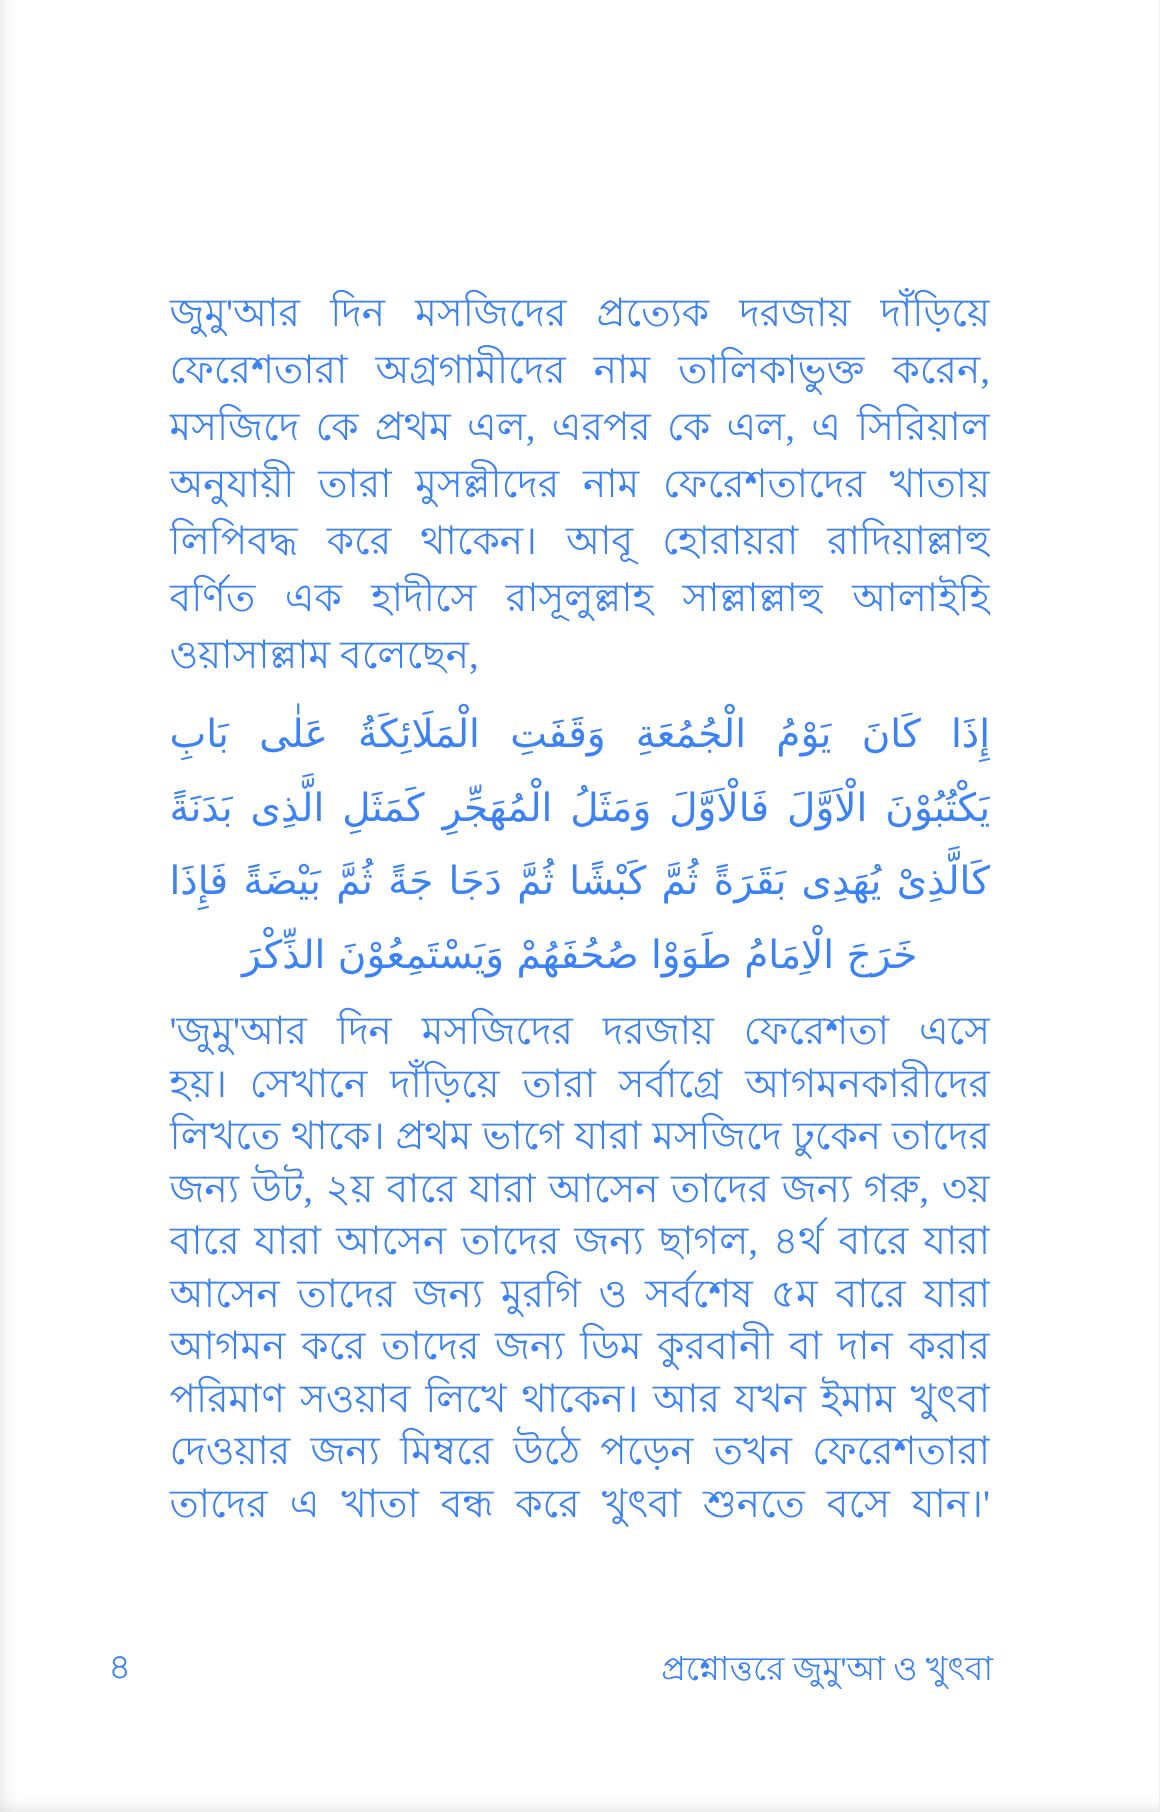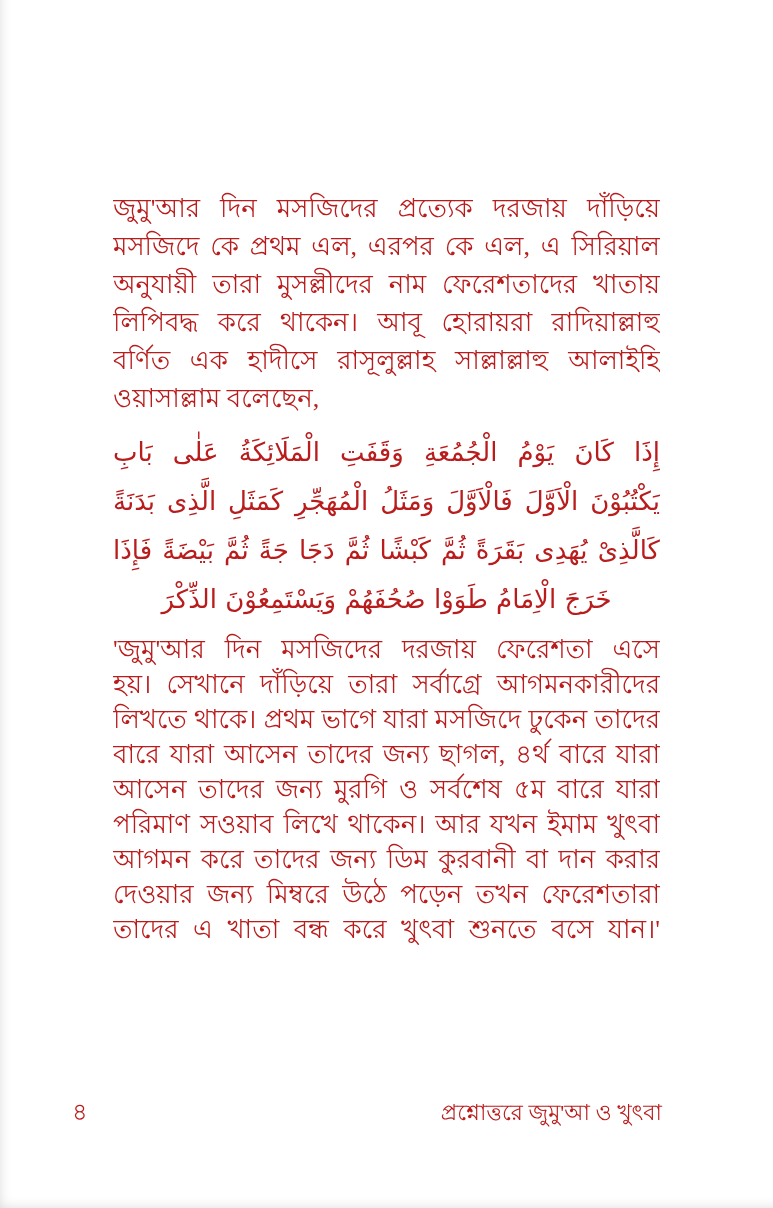--- a/index.html
+++ b/index.html
@@ -6,21 +6,21 @@
     margin: 0;
     padding: 0;
     background: #e8e8e8;
   }
   .page {
     position: relative;
     width: 773px;
     height: 1208px;
     background: #ffffff;
     overflow: hidden;
-    color: #b91c1c;
+    color: #3b82f6;
     font-family: "Liberation Serif", serif;
     
     box-shadow: inset 8px -8px 14px -10px rgba(0,0,0,0.18);
   }
   .content {
     position: absolute;
     left: 113px;
     top: 190px;
     width: 547px;
   }
@@ -84,42 +84,44 @@
   }
 </style>
 </head>
 <body>
 
 <div class="page">
   <div class="content">
 
     <div>
       <div class="bn-line">জুমু'আর দিন মসজিদের প্রত্যেক দরজায় দাঁড়িয়ে</div>
+      <div class="bn-line">ফেরেশতারা অগ্রগামীদের নাম তালিকাভুক্ত করেন,</div>
       <div class="bn-line">মসজিদে কে প্রথম এল, এরপর কে এল, এ সিরিয়াল</div>
       <div class="bn-line">অনুযায়ী তারা মুসল্লীদের নাম ফেরেশতাদের খাতায়</div>
       <div class="bn-line">লিপিবদ্ধ করে থাকেন। আবূ হোরায়রা রাদিয়াল্লাহু আনহু</div>
       <div class="bn-line">বর্ণিত এক হাদীসে রাসূলুল্লাহ সাল্লাল্লাহু আলাইহি</div>
       <div class="bn-line last-line">ওয়াসাল্লাম বলেছেন,</div>
     </div>
 
     <div class="arabic-block" dir="rtl" lang="ar">
       <div class="ar-line">إِذَا كَانَ يَوْمُ الْجُمُعَةِ وَقَفَتِ الْمَلَائِكَةُ عَلٰى بَابِ الْمَسْجِدِ</div>
       <div class="ar-line">يَكْتُبُوْنَ الْاَوَّلَ فَالْاَوَّلَ وَمَثَلُ الْمُهَجِّرِ كَمَثَلِ الَّذِى بَدَنَةً ثُمَّ</div>
       <div class="ar-line">كَالَّذِىْ يُهَدِى بَقَرَةً ثُمَّ كَبْشًا ثُمَّ دَجَا جَةً ثُمَّ بَيْضَةً فَإِذَا</div>
       <div class="ar-line center-line">خَرَجَ الْاِمَامُ طَوَوْا صُحُفَهُمْ وَيَسْتَمِعُوْنَ الذِّكْرَ</div>
     </div>
 
     <div>
       <div class="bn-line tight">'জুমু'আর দিন মসজিদের দরজায় ফেরেশতা এসে হাজির</div>
       <div class="bn-line tight">হয়। সেখানে দাঁড়িয়ে তারা সর্বাগ্রে আগমনকারীদের নাম</div>
       <div class="bn-line tight">লিখতে থাকে। প্রথম ভাগে যারা মসজিদে ঢুকেন তাদের</div>
+      <div class="bn-line tight">জন্য উট, ২য় বারে যারা আসেন তাদের জন্য গরু, ৩য়</div>
       <div class="bn-line tight">বারে যারা আসেন তাদের জন্য ছাগল, ৪র্থ বারে যারা</div>
       <div class="bn-line tight">আসেন তাদের জন্য মুরগি ও সর্বশেষ ৫ম বারে যারা</div>
+      <div class="bn-line tight">আগমন করে তাদের জন্য ডিম কুরবানী বা দান করার</div>
       <div class="bn-line tight">পরিমাণ সওয়াব লিখে থাকেন। আর যখন ইমাম খুৎবা</div>
-      <div class="bn-line tight">আগমন করে তাদের জন্য ডিম কুরবানী বা দান করার</div>
       <div class="bn-line tight">দেওয়ার জন্য মিম্বরে উঠে পড়েন তখন ফেরেশতারা</div>
       <div class="bn-line tight">তাদের এ খাতা বন্ধ করে খুৎবা শুনতে বসে যান।' বুখারী:</div>
     </div>
 
   </div>
 
   <div class="footer">
     <div class="page-number">৪</div>
     <div class="book-title">প্রশ্নোত্তরে জুমু'আ ও খুৎবা</div>
   </div>

